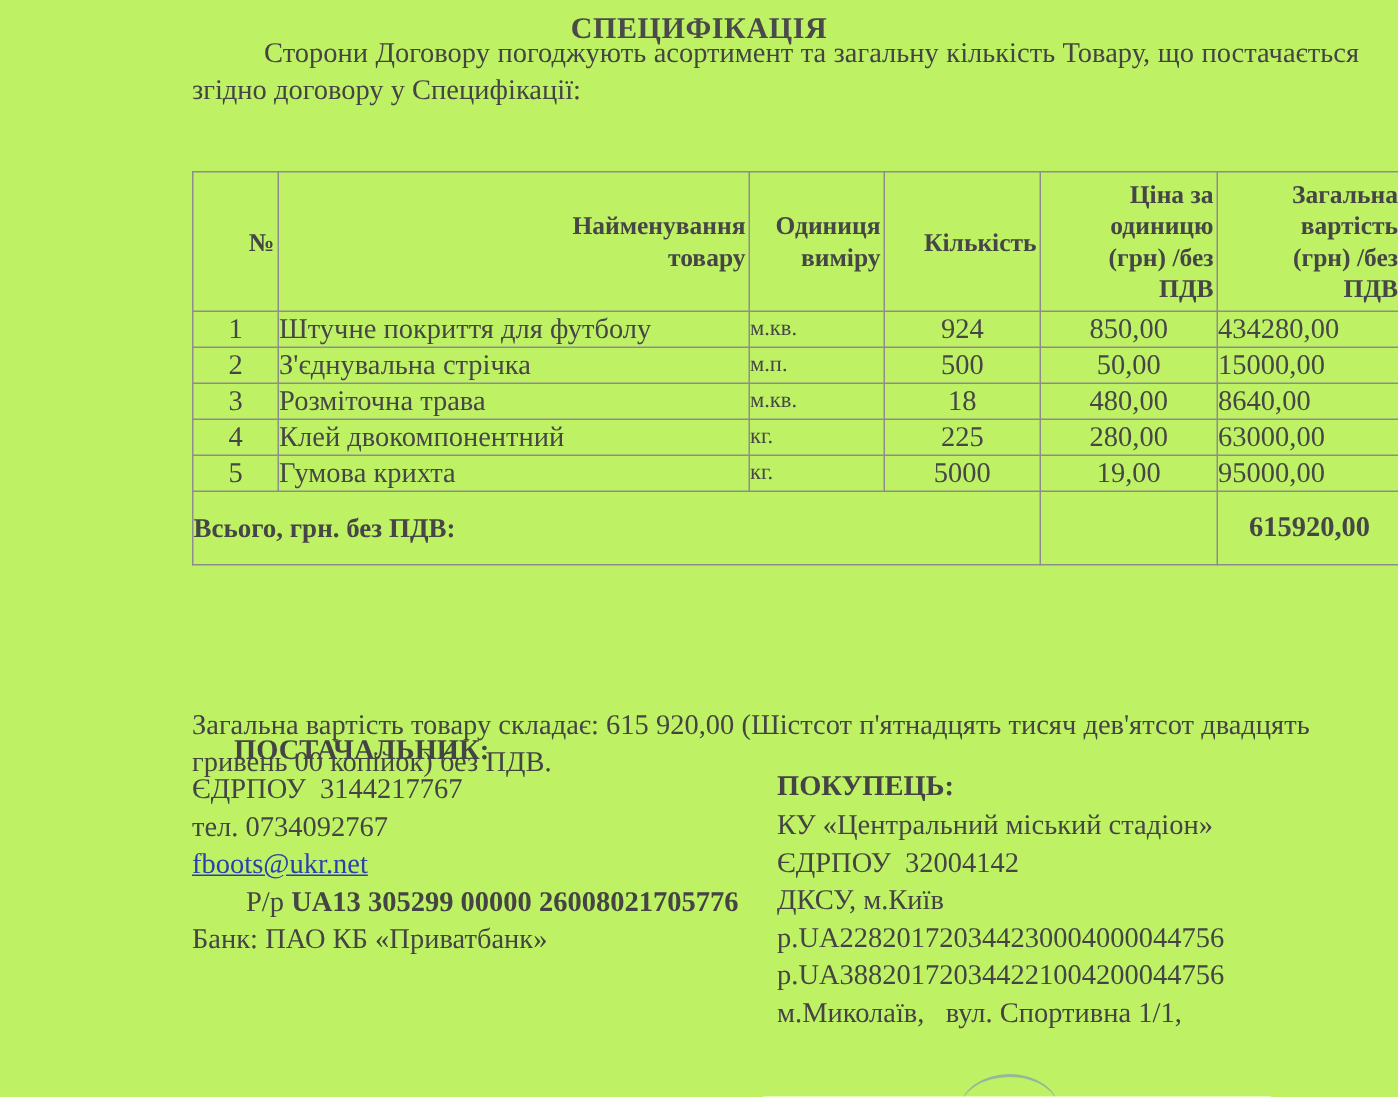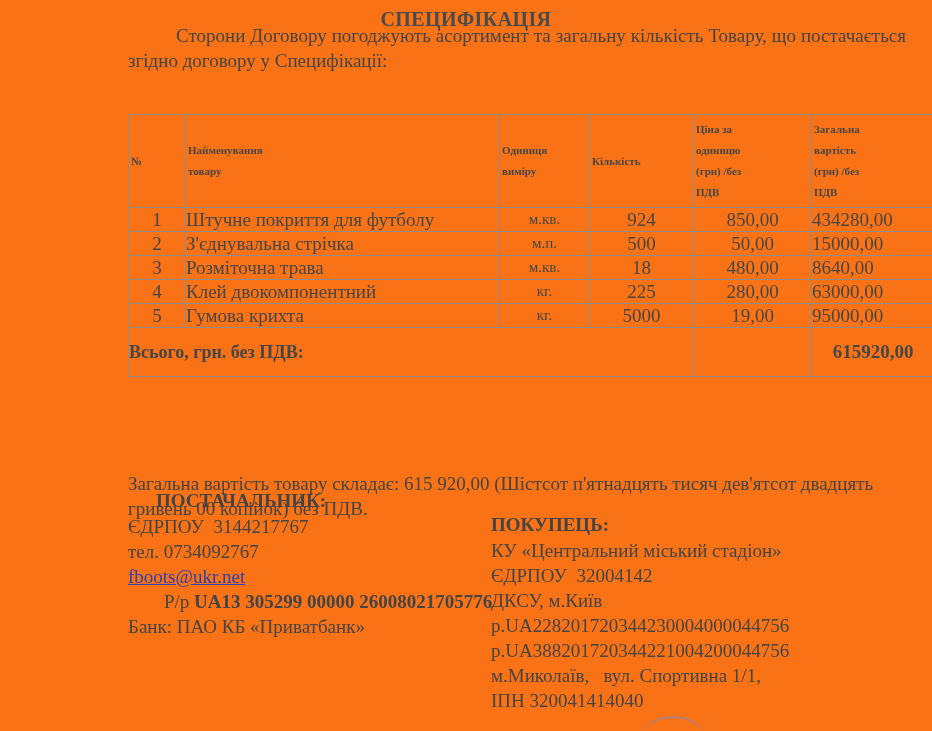--- a/index.html
+++ b/index.html
@@ -14,21 +14,21 @@
     position: relative;
     overflow: hidden;
     font-family: "Liberation Serif", "DejaVu Serif", serif;
     color: #3b3b3b;
     -webkit-font-smoothing: antialiased;
   }
 
   .page {
     position: absolute;
     inset: 0;
-    background: #f97316;
+    background: #bef264;
   }
 
   
   .doc-title {
     position: absolute;
     top: 8px;
     left: 0;
     width: 932px;
     text-align: center;
     font-size: 20px;
@@ -63,22 +63,22 @@
     table-layout: fixed;
     color: #464646;
   }
   table.spec td, table.spec th {
     border: 1px solid #8d8d8d;
     padding: 0;
     vertical-align: middle;
   }
   table.spec th {
     font-weight: bold;
-    text-align: left;
-    font-size: 11px;
+    text-align: right;
+    font-size: 17px;
     line-height: 21px;
     padding: 4px 2px;
   }
   col.c-num   { width: 57px; }
   col.c-name  { width: 314px; }
   col.c-unit  { width: 90px; }
   col.c-qty   { width: 104px; }
   col.c-price { width: 118px; }
   col.c-total { width: 123px; }
 
@@ -88,21 +88,20 @@
     text-align: center;
     font-size: 19px;
     height: 23px;
   }
   td.name {
     font-size: 19px;
     padding-left: 6px;
     white-space: nowrap;
   }
   td.unit {
-    text-align: center;
     font-size: 15px;
   }
   td.qty {
     text-align: center;
     font-size: 19px;
   }
   td.price {
     text-align: center;
     font-size: 19px;
   }
@@ -144,21 +143,21 @@
   }
 
   
   .party {
     position: absolute;
     font-size: 19px;
     line-height: 25px;
     color: #444;
   }
   .party.supplier { top: 488px; left: 128px; width: 380px; }
-  .party.buyer    { top: 512px; left: 491px; width: 400px; }
+  .party.buyer    { top: 512px; left: 518px; width: 400px; }
 
   .party-heading {
     font-weight: bold;
     font-size: 19px;
     margin-bottom: 1px;
   }
   .party.supplier .party-heading { padding-left: 28px; }
 
   .party-line { white-space: pre; }
   .party-line.bold-acct { font-weight: bold; }
@@ -278,18 +277,17 @@
   </div>
 
   <div class="party buyer">
     <div class="party-heading">ПОКУПЕЦЬ:</div>
     <div class="party-line">КУ «Центральний міський стадіон»</div>
     <div class="party-line">ЄДРПОУ  32004142</div>
     <div class="party-line">ДКСУ, м.Київ</div>
     <div class="party-line">р.UA228201720344230004000044756</div>
     <div class="party-line">р.UA388201720344221004200044756</div>
     <div class="party-line">м.Миколаїв,   вул. Спортивна 1/1,</div>
-    <div class="party-line">ІПН 320041414040</div>
   </div>
 
   <div class="sig-mark"></div>
 
 </div>
 
 </body></html>

